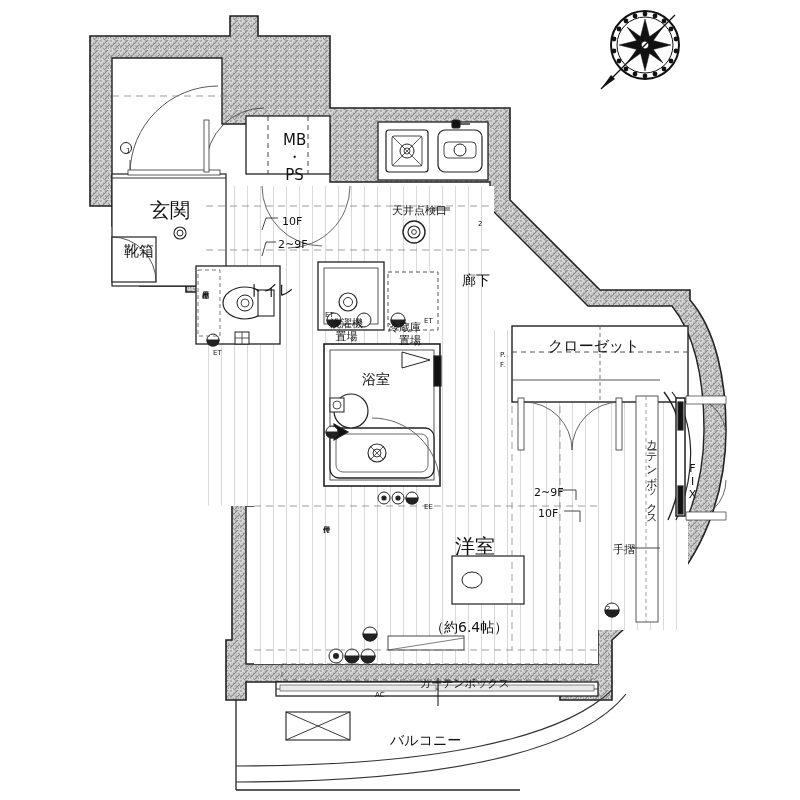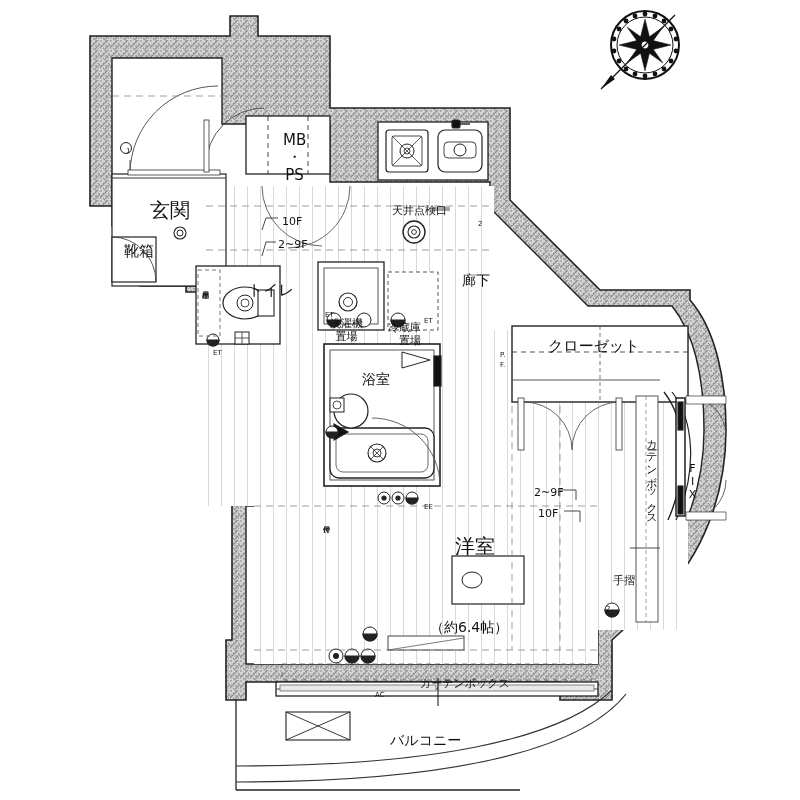--- a/index.html
+++ b/index.html
@@ -367,21 +367,21 @@
       <div class="lbl lg" style="left: 462px; top: 273px;">廊下</div>
       <div class="lbl md" style="left: 548px; top: 339px;">クローゼット</div>
       <div class="lbl xl" style="left: 455px; top: 536px;">洋室</div>
       <div class="lbl lg" style="left: 430px; top: 620px;">（約6.4帖）</div>
       <div class="lbl lg" style="left: 358px; top: 733px; margin-left: 32px;">バルコニー</div>
       <div class="lbl sm" style="left: 392px; top: 205px;">天井点検口</div>
       <div class="lbl sm" style="left: 282px; top: 216px;">10F</div>
       <div class="lbl sm" style="left: 278px; top: 239px;">2~9F</div>
       <div class="lbl sm" style="left: 534px; top: 487px;">2~9F</div>
       <div class="lbl sm" style="left: 538px; top: 508px;">10F</div>
-      <div class="lbl sm" style="left: 613px; top: 544px; margin-top: 31px;">手摺</div>
+      <div class="lbl sm" style="left: 613px; top: 544px;">手摺</div>
       <div class="lbl sm" style="left: 420px; top: 678px;">カーテンボックス</div>
       <div class="lbl sm vert" style="left: 646px; top: 432px;">カーテンボックス</div>
       <div class="lbl sm vert" style="left: 687px; top: 462px;">FIX</div>
       <div class="lbl tiny vert" style="left: 201px; top: 286px;">上部吊戸棚</div>
       <div class="lbl tiny vert" style="left: 322px; top: 520px;">付長押</div>
       <div class="lbl tiny" style="left: 500px; top: 352px;">P.</div>
       <div class="lbl tiny" style="left: 500px; top: 362px;">F.</div>
       <div class="lbl tiny" style="left: 375px; top: 644px; margin-top: 48px;">AC</div>
       <div class="lbl tiny" style="left: 424px; top: 504px;">EE</div>
       <div class="lbl tiny" style="left: 213px; top: 350px;">ET</div>

